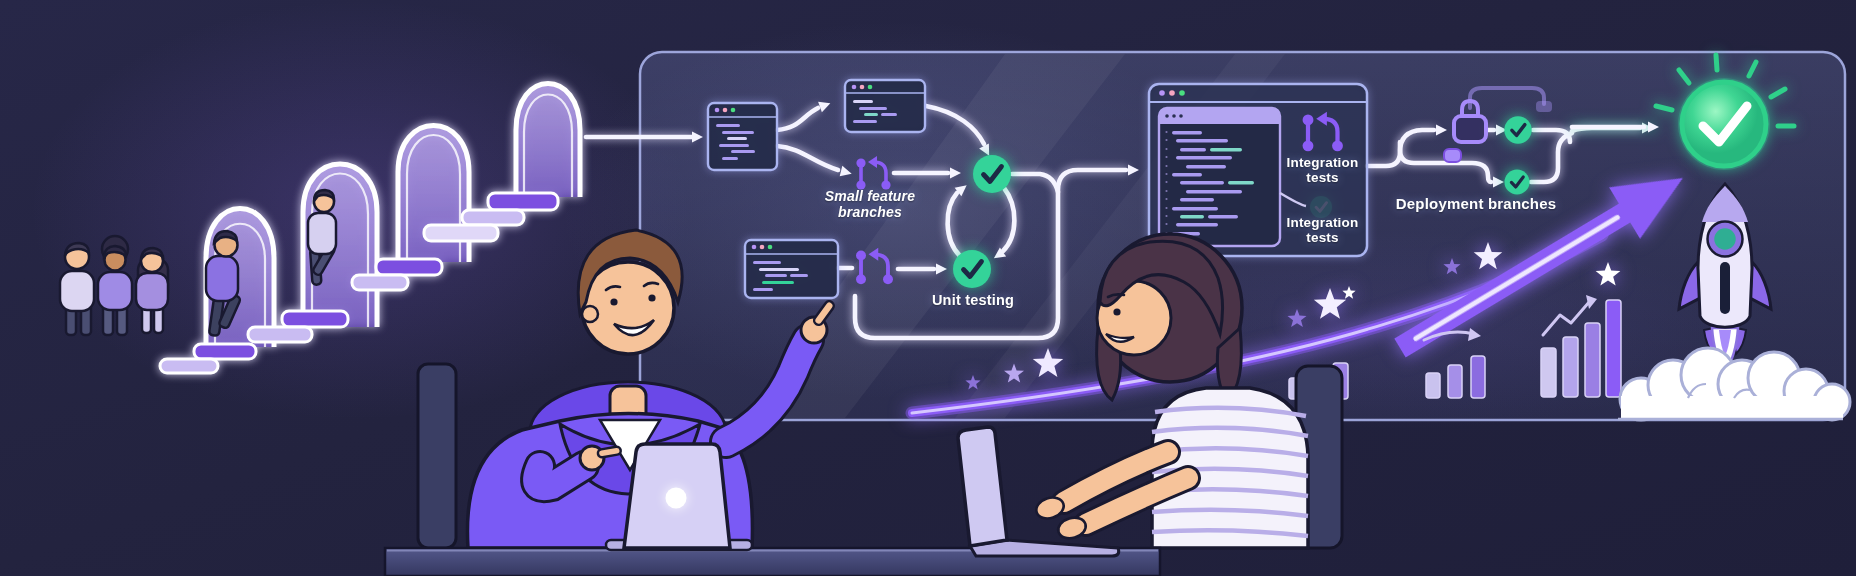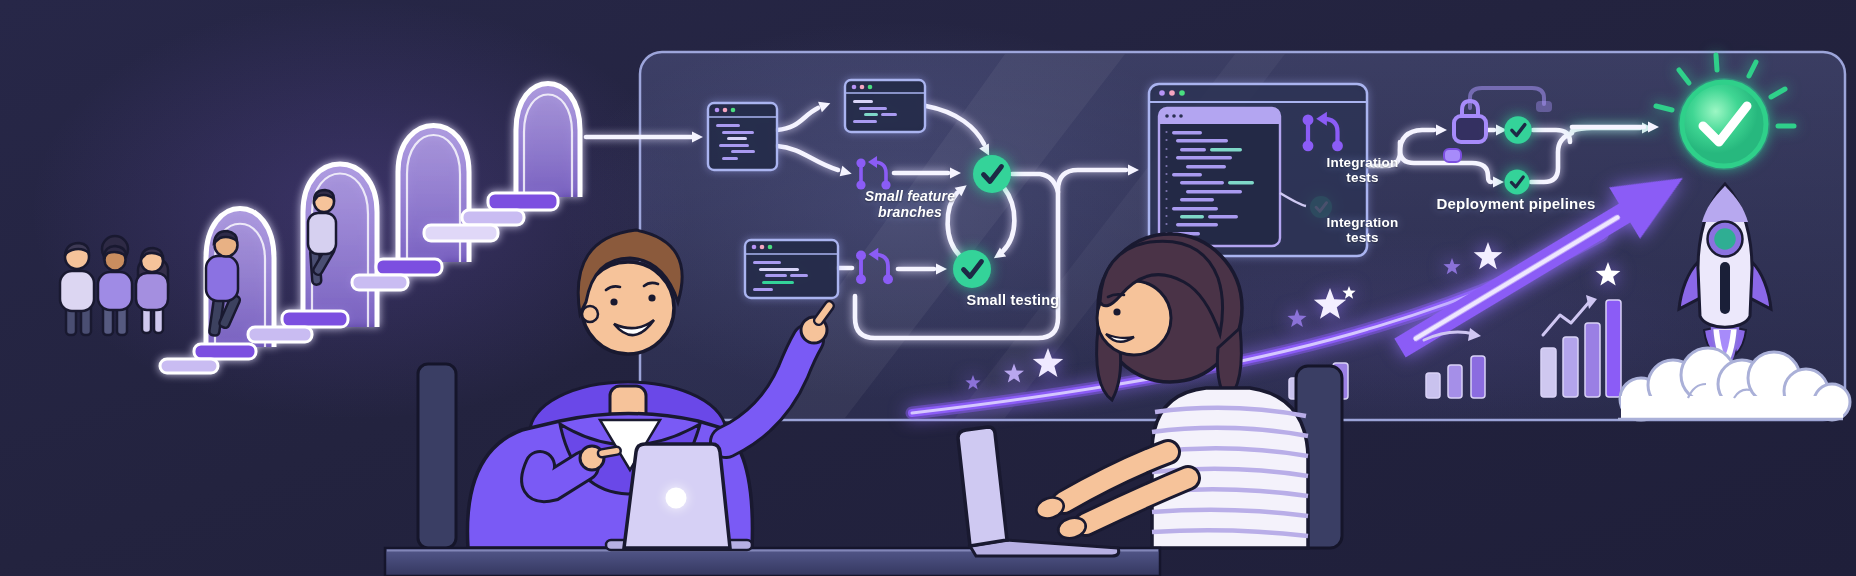--- a/index.html
+++ b/index.html
@@ -1,21 +1,21 @@
 <!DOCTYPE html>
 <html><head>
 <meta charset="utf-8">
 <style>
   html,body{margin:0;padding:0;background:#15152a;}
   .scene{position:relative;width:1856px;height:576px;overflow:hidden;
          background:linear-gradient(160deg,#272748 0%,#23233f 45%,#1f1f3a 100%);
          font-family:"Liberation Sans",sans-serif;}
   .scene svg{position:absolute;left:0;top:0;}
   .lbl{position:absolute;color:#ffffff;font-weight:bold;text-align:center;line-height:1.12;
-       text-shadow:0 0 10px rgba(170,190,255,.45),0 1px 2px rgba(0,0,0,.55);letter-spacing:.2px;padding-left:40px;}
+       text-shadow:0 0 10px rgba(170,190,255,.45),0 1px 2px rgba(0,0,0,.55);letter-spacing:.2px;}
   .lbl-sfb{left:808px;top:189px;width:124px;font-size:14px;font-style:italic;}
   .lbl-ut {left:910px;top:292px;width:126px;font-size:14.5px;}
   .lbl-it1{left:1280px;top:155px;width:85px;font-size:13.5px;}
   .lbl-it2{left:1280px;top:215px;width:85px;font-size:13.5px;}
   .lbl-dp {left:1390px;top:196px;width:172px;font-size:15px;}
   .gw{filter:drop-shadow(0 0 4px rgba(230,225,255,.85));}
   .gg{filter:drop-shadow(0 0 7px rgba(52,211,153,.75));}
   .gp{filter:drop-shadow(0 0 9px rgba(150,115,255,.75));}
   .gs{filter:drop-shadow(0 0 4px rgba(170,180,255,.45));}
 </style>
@@ -467,17 +467,17 @@
       <circle cx="676" cy="498" r="10.5" fill="#ffffff" stroke="none" style="filter:drop-shadow(0 0 6px rgba(255,255,255,.9))"></circle>
     </g>
     <g stroke="#191930">
       <path d="M970,546 L1006,540 L1118,548 Q1121,556 1112,556 L976,556 Z" fill="#b7b0e4" stroke-width="3"></path>
       <path d="M958,438 Q958,431 966,430 L988,427 Q994,427 995,433 L1007,540 L970,546 Z" fill="#cfc9f2" stroke-width="3.5"></path>
     </g>
   </g>
 </svg>
 
 <div class="lbl lbl-sfb">Small feature branches</div>
-<div class="lbl lbl-ut">Small testing</div>
+<div class="lbl lbl-ut">Unit testing</div>
 <div class="lbl lbl-it1">Integration tests</div>
 <div class="lbl lbl-it2">Integration tests</div>
-<div class="lbl lbl-dp">Deployment pipelines</div>
+<div class="lbl lbl-dp">Deployment branches</div>
 </div>
 
 </body></html>

